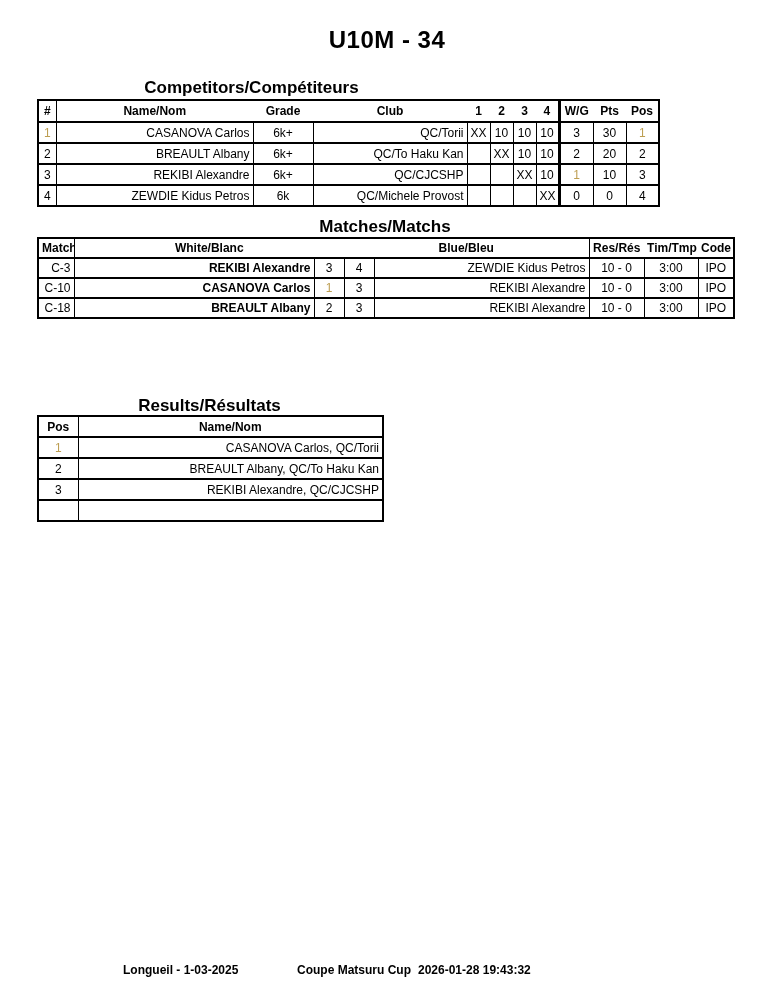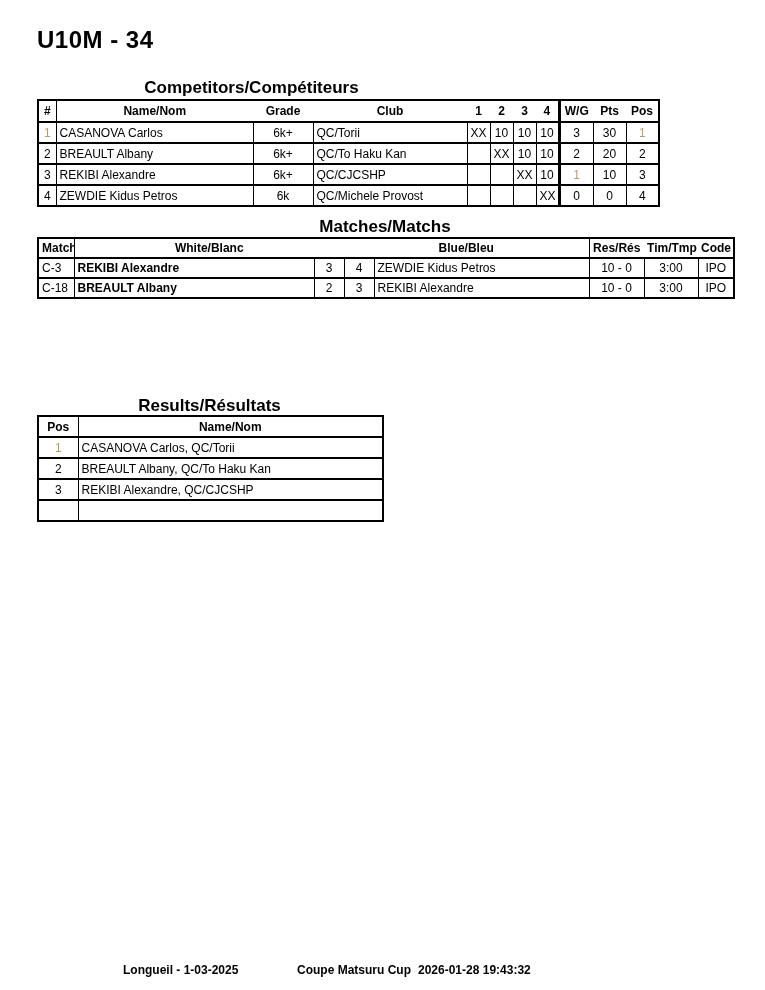--- a/index.html
+++ b/index.html
@@ -3,42 +3,42 @@
 <meta charset="utf-8">
 <style>
   html,body{margin:0;padding:0;}
   body{
     width:765px;height:990px;position:relative;overflow:hidden;
     background:#ffffff;color:#000;
     font-family:"Liberation Sans","DejaVu Sans",sans-serif;
   }
   .title{
     position:absolute;left:37px;top:26px;width:700px;
-    text-align:left;font-size:24px;font-weight:bold;letter-spacing:.5px;
+    text-align:center;font-size:24px;font-weight:bold;letter-spacing:.5px;
   }
   .section-heading{
     position:absolute;font-size:17px;font-weight:bold;text-align:center;white-space:nowrap;
   }
   #comp-heading{left:37px;top:78px;width:429px;}
   #match-heading{left:37px;top:217px;width:696px;}
   #results-heading{left:37px;top:396px;width:345px;}
 
   table.tbl{
     position:absolute;border-collapse:collapse;table-layout:fixed;
     border:2px solid #000;background:#fff;
   }
   .tbl td{
     border-right:1px solid #000;border-bottom:2px solid #000;
     font-size:12px;padding:0 3px;white-space:nowrap;overflow:hidden;
     vertical-align:middle;
   }
   .tbl thead td{font-weight:bold;}
   .tbl td.nb{border-right:none;}
   .tbl td.thick{border-left:3px solid #000;}
-  .al{text-align:left;padding-left:6px;}
+  .al{text-align:right;padding-left:6px;}
   .ac{text-align:center;}
   #comp-table{left:37px;top:99px;width:621px;}
   #comp-table td{height:19px;}
   #comp-table thead td{height:20px;}
   #match-table{left:37px;top:237px;width:696px;}
   #match-table td{height:18px;}
   #results-table{left:37px;top:415px;width:345px;}
   #results-table td{height:19px;}
   .match-white{font-weight:bold;}
   .g1{color:#bd9e52;}
@@ -167,20 +167,30 @@
         <td class="al">C-3</td>
         <td class="al match-white">REKIBI Alexandre</td>
         <td class="ac">3</td>
         <td class="ac">4</td>
         <td class="al">ZEWDIE Kidus Petros</td>
         <td class="ac">10 - 0</td>
         <td class="ac">3:00</td>
         <td class="ac">IPO</td>
       </tr>
       <tr>
+        <td class="al">C-10</td>
+        <td class="al match-white">CASANOVA Carlos</td>
+        <td class="ac"><span class="g1">1</span></td>
+        <td class="ac">3</td>
+        <td class="al">REKIBI Alexandre</td>
+        <td class="ac">10 - 0</td>
+        <td class="ac">3:00</td>
+        <td class="ac">IPO</td>
+      </tr>
+      <tr>
         <td class="al">C-18</td>
         <td class="al match-white">BREAULT Albany</td>
         <td class="ac">2</td>
         <td class="ac">3</td>
         <td class="al">REKIBI Alexandre</td>
         <td class="ac">10 - 0</td>
         <td class="ac">3:00</td>
         <td class="ac">IPO</td>
       </tr>
     </tbody>

